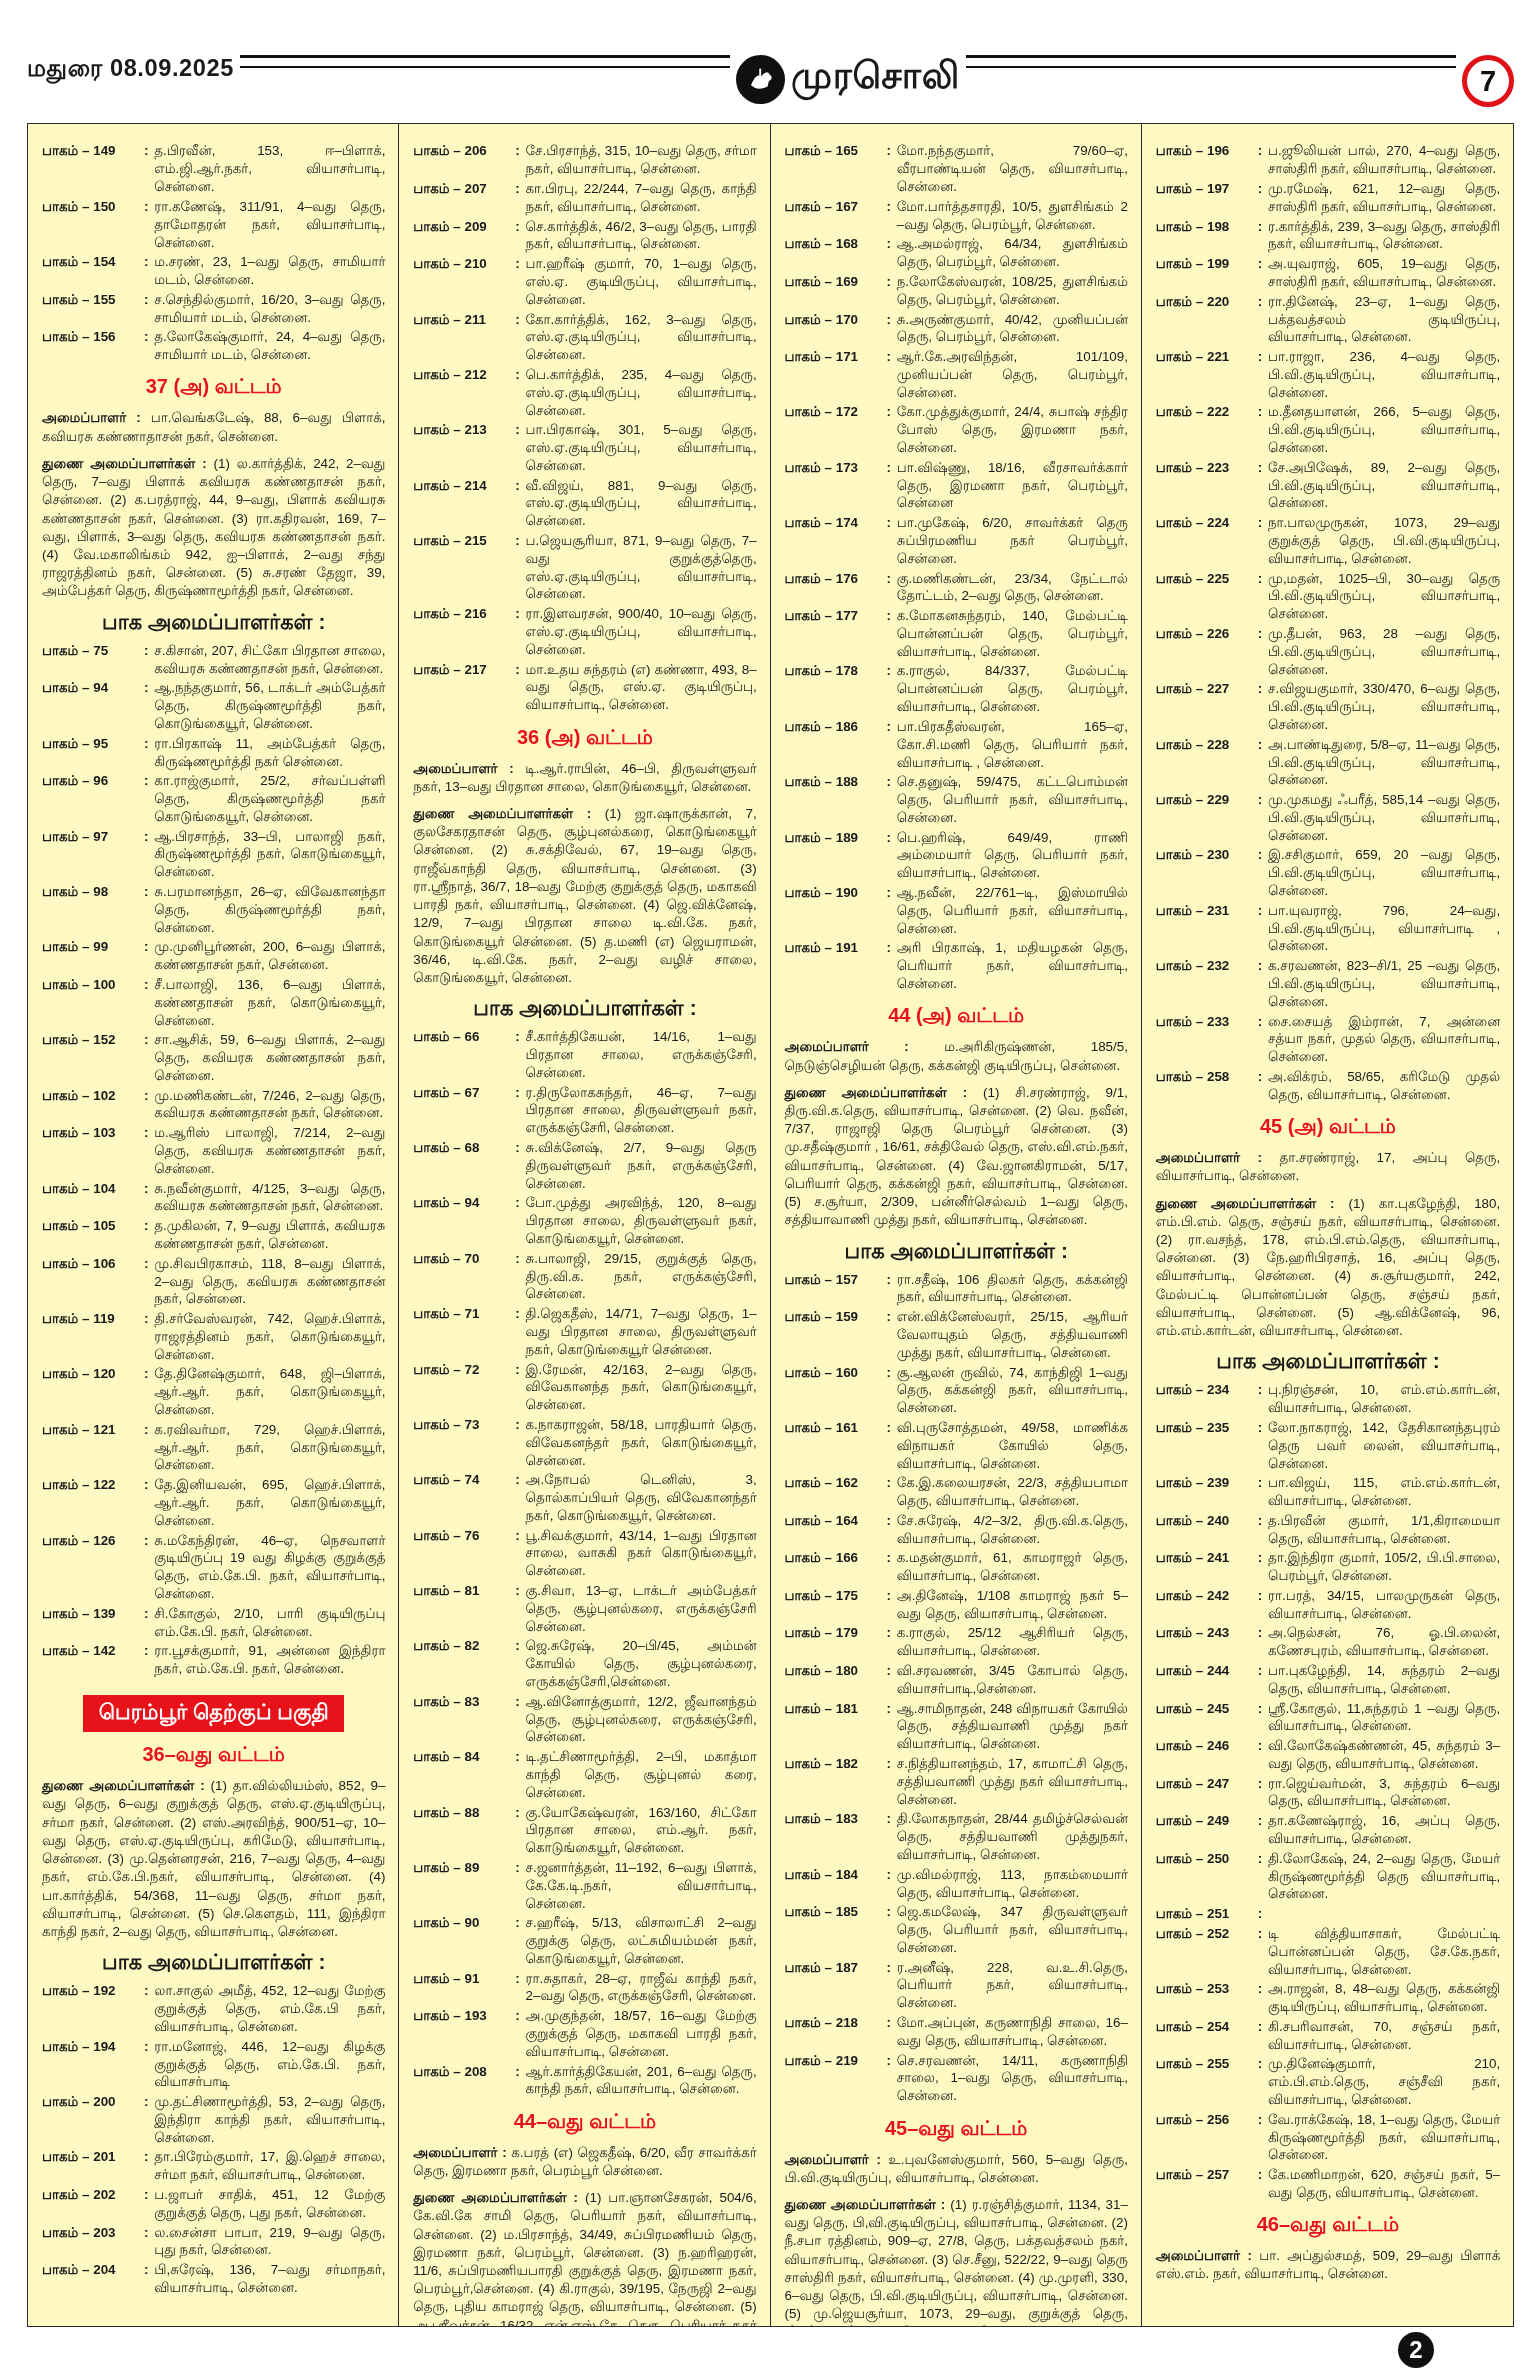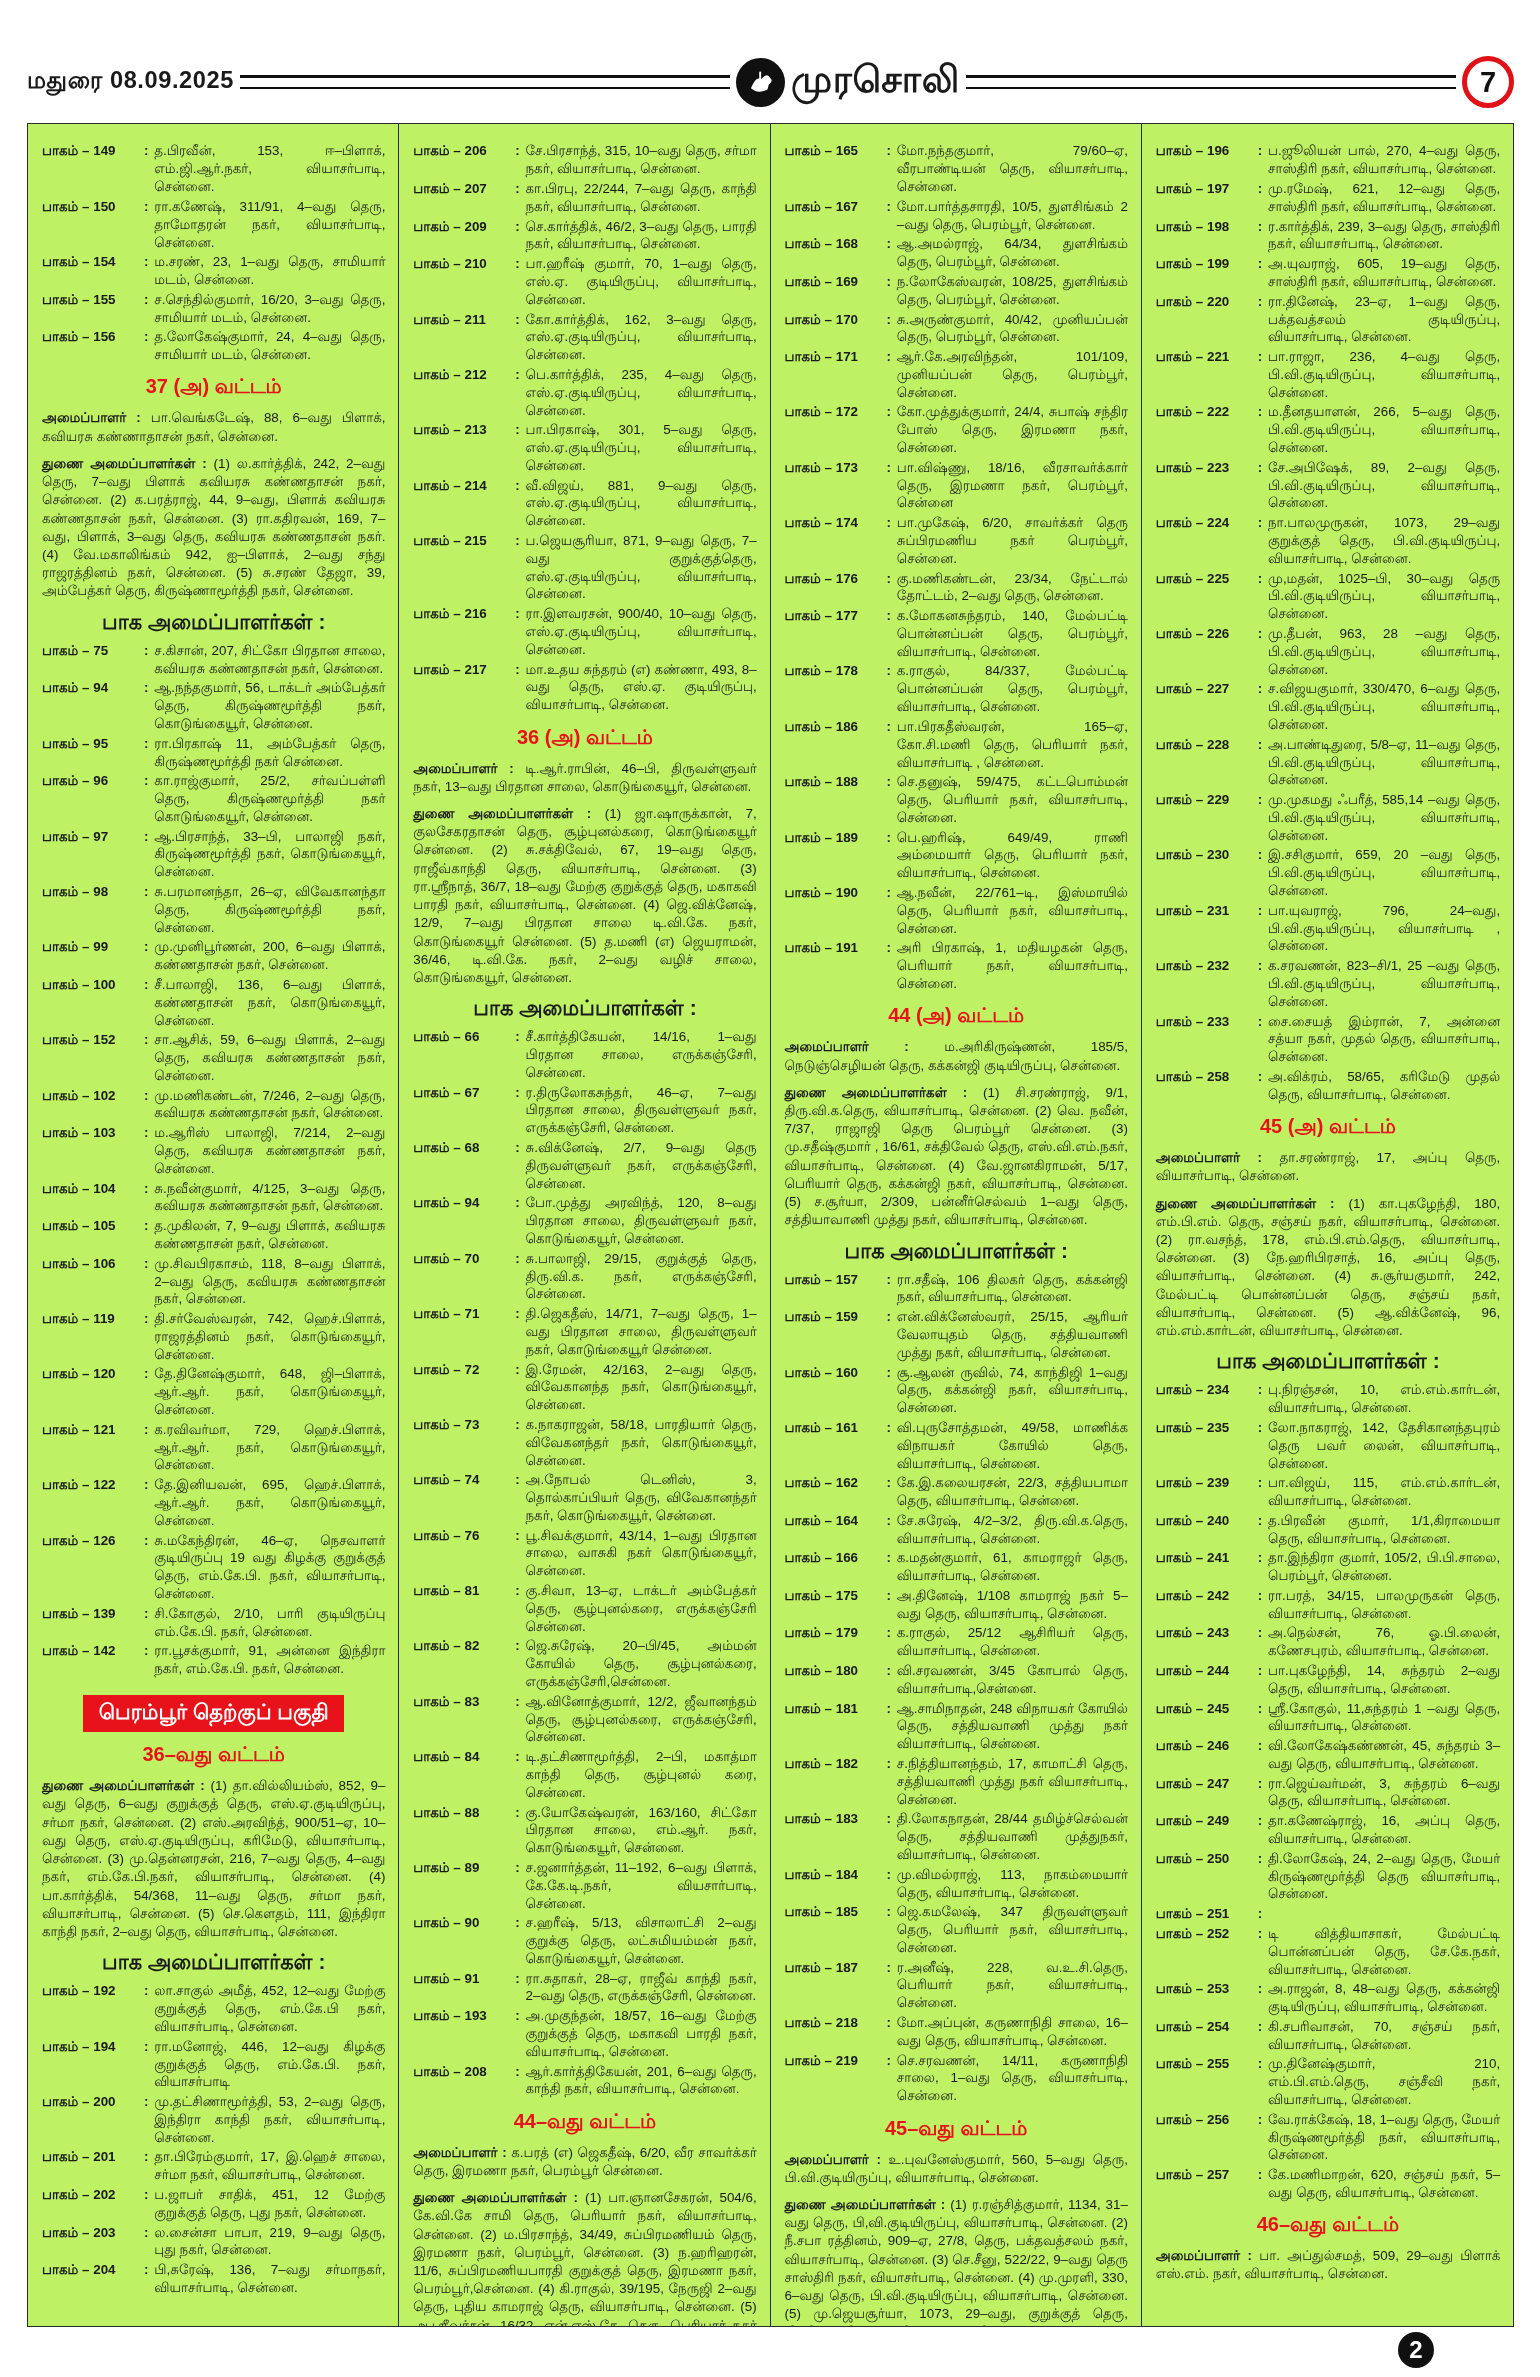--- a/index.html
+++ b/index.html
@@ -1,29 +1,29 @@
 <!DOCTYPE html>
 <html style="font-size:10.2px"><head>
 <meta charset="utf-8">
 <style>
   html,body{margin:0;padding:0;}
   body{
     width:1541px;height:2377px;position:relative;background:#ffffff;
     font-family:"Liberation Sans", sans-serif;color:#1a1a1a;
   }
   
-  .header{position:absolute;top:55px;left:27px;right:27px;height:54px;display:flex;align-items:center;gap:6px;}
+  .header{position:absolute;top:55px;left:27px;right:27px;height:54px;display:flex;align-items:flex-start;gap:6px;}
   .dateline{font-size:23.6px;font-weight:bold;letter-spacing:0.6px;white-space:nowrap;}
   .hrule{flex:1;height:8.3px;border-top:3.2px solid #111;border-bottom:2.6px solid #111;}
   .logo{width:49px;height:49px;border-radius:50%;background:#101010;flex:0 0 auto;display:flex;align-items:center;justify-content:center;}
   .masthead{font-size:37px;font-weight:bold;white-space:nowrap;letter-spacing:0.6px;}
   .pagecircle{width:42px;height:42px;border-radius:50%;border:5.1px solid #e01117;background:#fff;flex:0 0 auto;
     display:flex;align-items:center;justify-content:center;font-size:29px;font-weight:bold;color:#111;}
   
-  .content{position:absolute;top:123px;left:27px;right:27px;height:2204px;background:#bef264;
+  .content{position:absolute;top:123px;left:27px;right:27px;height:2204px;background:#fef9c3;
     border:1.9px solid #2b2b2b;display:grid;grid-template-columns:1fr 1fr 1fr 1fr;box-sizing:border-box;}
   .col{padding:16.6px 12.8px 12.8px 14px;border-right:1.9px solid #2b2b2b;overflow:hidden;box-sizing:border-box;}
   .col:last-child{border-right:none;}
   
   .entry{display:flex;gap:5.1px;margin:1.9px 0;line-height:1.33;}
   .elabel{flex:0 0 97px;font-weight:bold;font-size:13.4px;white-space:nowrap;}
   .ecolon{flex:0 0 5.1px;font-weight:bold;font-size:13.4px;}
   .etext{flex:1;font-size:13.4px;text-align:justify;}
   .section{color:#e8121a;font-weight:bold;font-size:20px;text-align:center;margin:11.5px 0 6.4px;}
   .banner{text-align:center;margin:16.6px 0 2.6px;}

